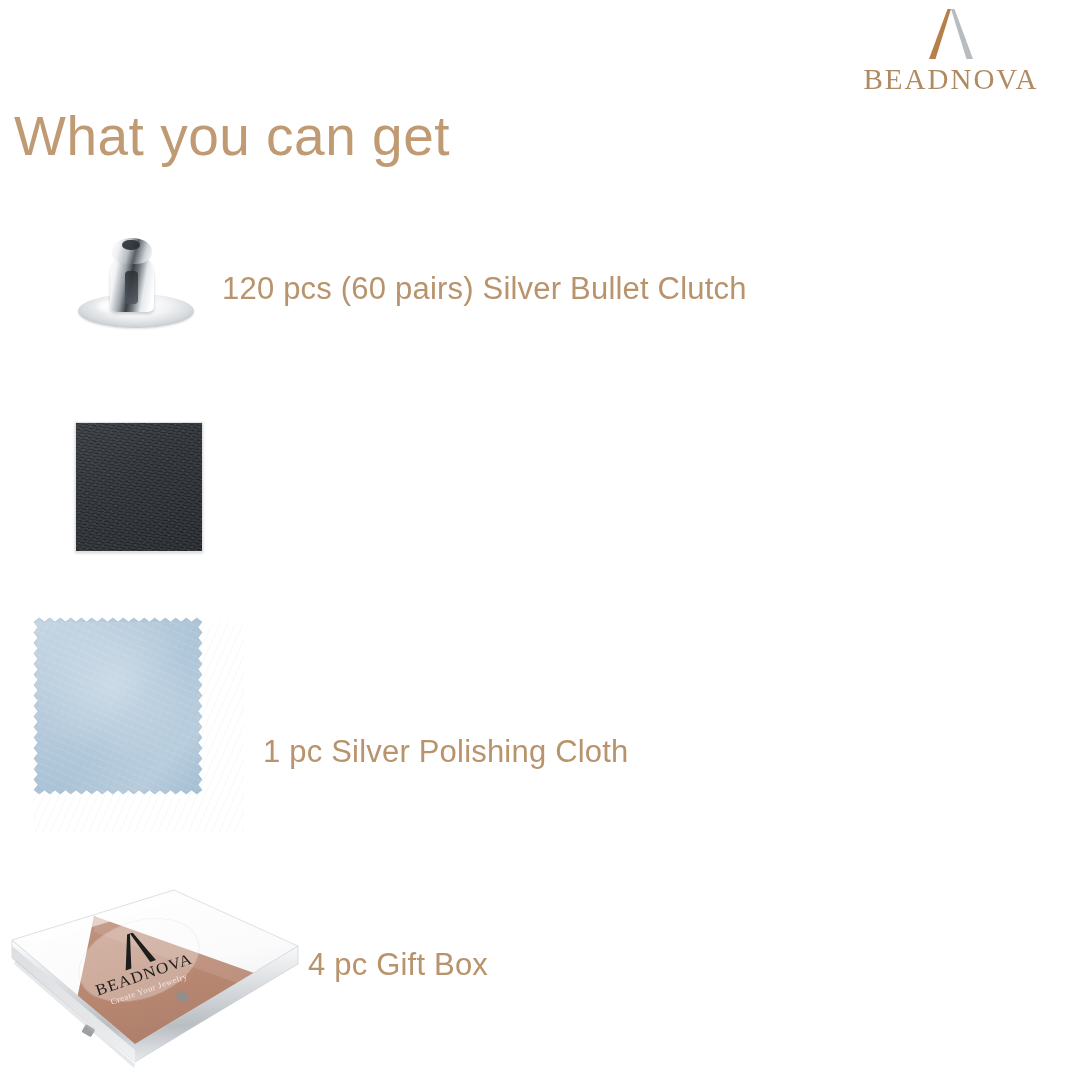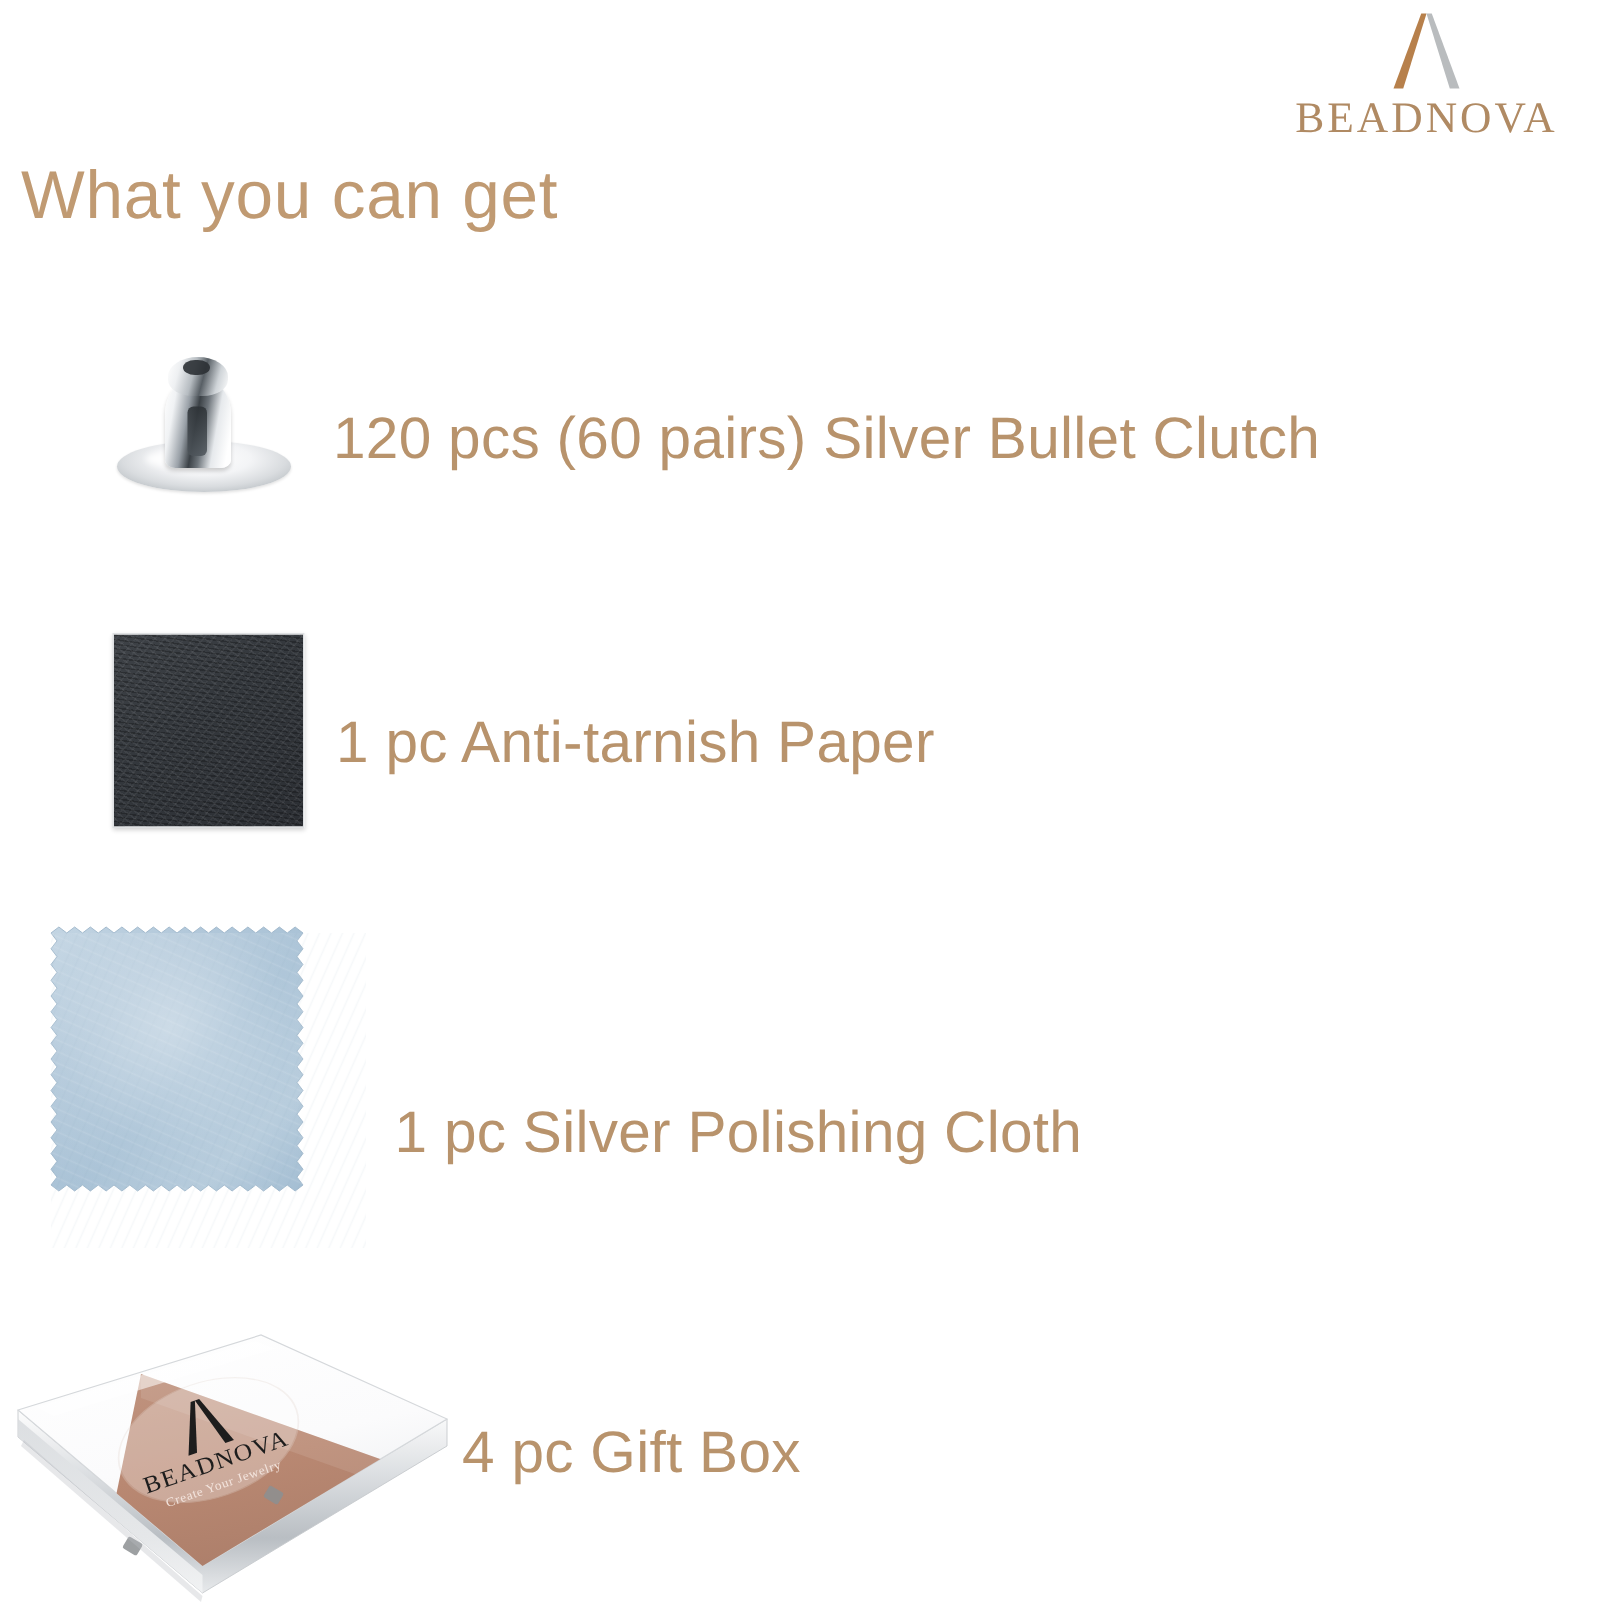--- a/index.html
+++ b/index.html
@@ -42,31 +42,31 @@
     letter-spacing: 2.0px;
     color: #b08a63;
     white-space: nowrap;
   }
 
   
   .heading {
     position: absolute;
     left: 14px;
     top: 104px;
-    font-size: 45px;
+    font-size: 55px;
     font-weight: 300;
     letter-spacing: 0.5px;
     color: #c09a72;
     white-space: nowrap;
   }
 
   
   .item-label {
     position: absolute;
-    font-size: 39px;
+    font-size: 31px;
     font-weight: 300;
     letter-spacing: 0.2px;
     color: #b8936c;
     white-space: nowrap;
   }
 
   
   .clutch {
     position: absolute;
     left: 72px;
@@ -200,21 +200,20 @@
   <div class="heading">What you can get</div>
 
   <div class="clutch">
     <div class="clutch-disc"></div>
     <div class="clutch-body"></div>
     <div class="clutch-cap"></div>
   </div>
   <div class="item-label label-clutch">120 pcs (60 pairs) Silver Bullet Clutch</div>
 
   <div class="paper"></div>
-  <div class="item-label label-paper">1 pc Anti-tarnish Paper</div>
 
   <div class="cloth-wrap">
     <svg class="cloth-svg" viewBox="0 0 222 222">
       <defs>
         <linearGradient id="clothGrad" x1="0" y1="0" x2="1" y2="1">
           <stop offset="0%" stop-color="#c3d5e3"></stop>
           <stop offset="28%" stop-color="#b2c8da"></stop>
           <stop offset="55%" stop-color="#a9c2d6"></stop>
           <stop offset="80%" stop-color="#b4cadb"></stop>
           <stop offset="100%" stop-color="#a4bed3"></stop>

